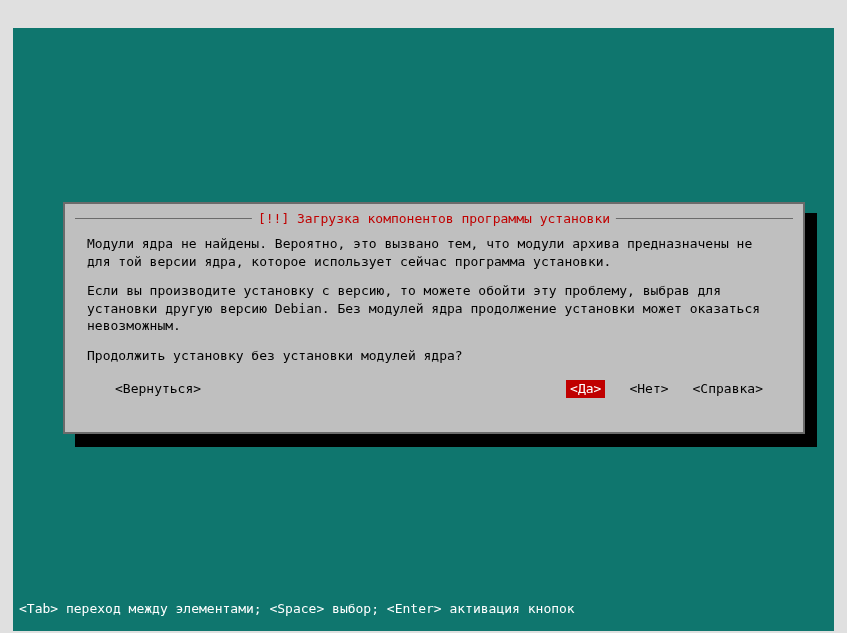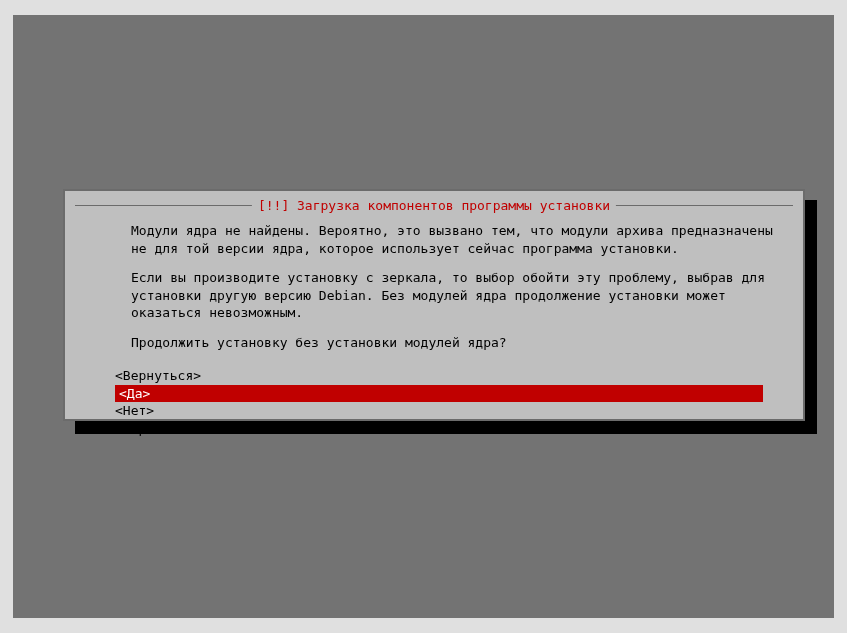--- a/index.html
+++ b/index.html
@@ -11,25 +11,25 @@
       width: 847px;
       height: 633px;
       background: #e0e0e0;
       font-family: monospace;
       font-size: 13px;
       overflow: hidden;
       position: relative;
     }
     .terminal {
       position: absolute;
-      top: 15px;
+      top: 28px;
       left: 13px;
       width: 821px;
       height: 603px;
-      background: #737373;
+      background: #0f766e;
     }
     .dialog-shadow {
       position: absolute;
       top: 185px;
       left: 62px;
       width: 742px;
       height: 234px;
       background: #000000;
     }
     .dialog {
@@ -59,27 +59,25 @@
       color: #c00000;
       white-space: nowrap;
     }
     .dialog-content {
       padding: 16px 12px 0 12px;
       color: #000000;
       line-height: 1.35;
     }
     .para {
       margin-bottom: 12px;
-      margin-left: 44px;
     }
     .button-row {
       display: flex;
       margin-top: 16px;
       padding: 0 18px 0 28px;
-      flex-direction: column;
     }
     .btn {
       color: #000000;
       white-space: nowrap;
     }
     .btn-selected {
       background: #c00000;
       color: #ffffff;
       padding: 0 4px;
     }
@@ -101,29 +99,30 @@
 
 <div class="terminal">
 
   <div class="dialog-shadow"></div>
 
   <div class="dialog">
     <div class="dialog-inner-border">
       <div class="dialog-title">[!!] Загрузка компонентов программы установки</div>
       <div class="dialog-content">
         <div class="para">Модули ядра не найдены. Вероятно, это вызвано тем, что модули архива предназначены не для той версии ядра, которое использует сейчас программа установки.</div>
-        <div class="para">Если вы производите установку с зеркала, то выбор обойти эту проблему, выбрав для установки другую версию Debian. Без модулей ядра продолжение установки может оказаться невозможным.</div>
+        <div class="para">Если вы производите установку с версию, то можете обойти эту проблему, выбрав для установки другую версию Debian. Без модулей ядра продолжение установки может оказаться невозможным.</div>
         <div class="para">Продолжить установку без установки модулей ядра?</div>
         <div class="button-row">
           <span class="btn">&lt;Вернуться&gt;</span>
           <span class="spacer"></span>
           <span class="btn btn-selected">&lt;Да&gt;</span>
           <span class="gap"></span>
           <span class="btn">&lt;Нет&gt;</span>
           <span class="gap"></span>
           <span class="btn">&lt;Справка&gt;</span>
         </div>
       </div>
     </div>
   </div>
 
+  <div class="help-bar">&lt;Tab&gt; переход между элементами; &lt;Space&gt; выбор; &lt;Enter&gt; активация кнопок</div>
 
 </div>
 
 </body></html>

